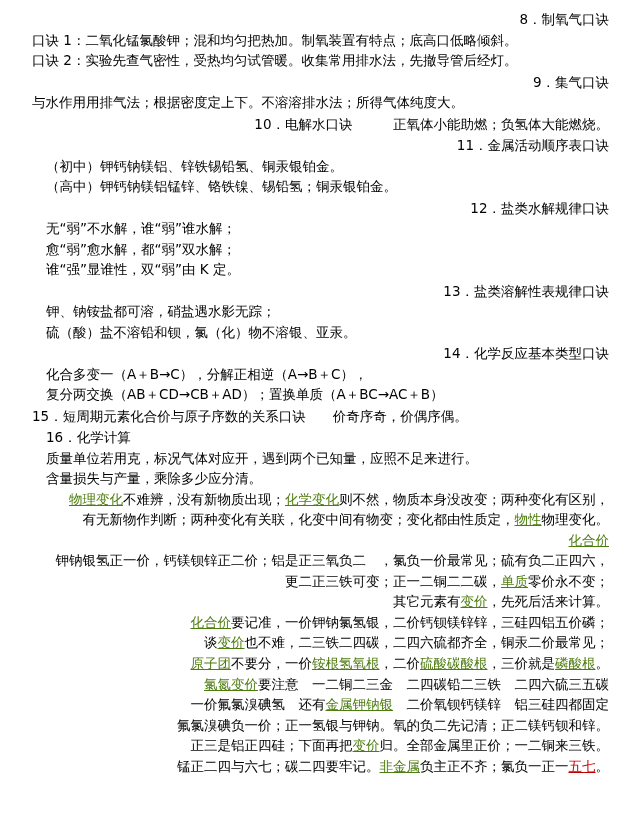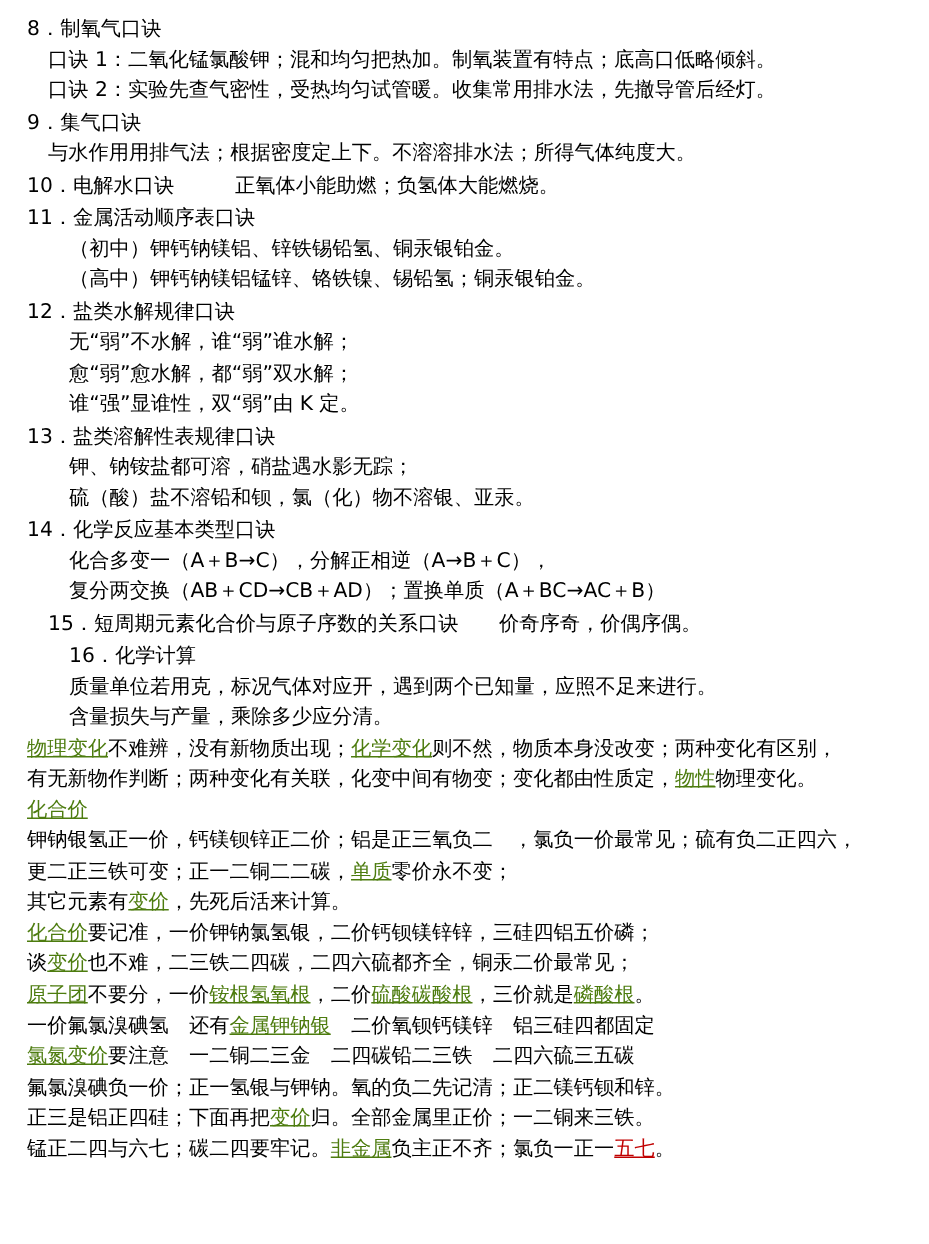--- a/index.html
+++ b/index.html
@@ -21,21 +21,21 @@
     height: 829px;
     box-sizing: border-box;
     padding: 8px 10px 4px 18px;
     position: relative;
   }
   .line {
     white-space: pre-wrap;
     word-break: break-all;
   }
   
-  .i0 { margin-left: 0; }
+  .i0 { margin-left: 0; text-align: right; }
   .i1 { margin-left: 14px; }
   .i2 { margin-left: 28px; }
   .blue {
     color: #4d7c0f;
     text-decoration: underline;
   }
   .red {
     color: #c00000;
     text-decoration: underline;
   }
@@ -75,19 +75,19 @@
   <div id="paragraphs-root">
       <div class="line i0"><span class="blue">物理变化</span><span>不难辨，没有新物质出现；</span><span class="blue">化学变化</span><span>则不然，物质本身没改变；两种变化有区别，</span></div>
       <div class="line i0"><span>有无新物作判断；两种变化有关联，化变中间有物变；变化都由性质定，</span><span class="blue">物性</span><span>物理变化。</span></div>
       <div class="line i0"><span class="blue">化合价</span></div>
       <div class="line i0"><span>钾钠银氢正一价，钙镁钡锌正二价；铝是正三氧负二　，氯负一价最常见；硫有负二正四六，</span></div>
       <div class="line i0"><span>更二正三铁可变；正一二铜二二碳，</span><span class="blue">单质</span><span>零价永不变；</span></div>
       <div class="line i0"><span>其它元素有</span><span class="blue">变价</span><span>，先死后活来计算。</span></div>
       <div class="line i0"><span class="blue">化合价</span><span>要记准，一价钾钠氯氢银，二价钙钡镁锌锌，三硅四铝五价磷；</span></div>
       <div class="line i0"><span>谈</span><span class="blue">变价</span><span>也不难，二三铁二四碳，二四六硫都齐全，铜汞二价最常见；</span></div>
       <div class="line i0"><span class="blue">原子团</span><span>不要分，一价</span><span class="blue">铵根氢氧根</span><span>，二价</span><span class="blue">硫酸碳酸根</span><span>，三价就是</span><span class="blue">磷酸根</span><span>。</span></div>
+      <div class="line i0"><span class="blue">氯氮变价</span><span>要注意　一二铜二三金　二四碳铅二三铁　二四六硫三五碳</span><span></span></div>
       <div class="line i0"><span>一价氟氯溴碘氢　还有</span><span class="blue">金属钾钠银</span><span>　二价氧钡钙镁锌　铝三硅四都固定</span></div>
-      <div class="line i0"><span class="blue">氯氮变价</span><span>要注意　一二铜二三金　二四碳铅二三铁　二四六硫三五碳</span><span></span></div>
       <div class="line i0"><span>氟氯溴碘负一价；正一氢银与钾钠。氧的负二先记清；正二镁钙钡和锌。</span></div>
       <div class="line i0"><span>正三是铝正四硅；下面再把</span><span class="blue">变价</span><span>归。全部金属里正价；一二铜来三铁。</span></div>
       <div class="line i0"><span>锰正二四与六七；碳二四要牢记。</span><span class="blue">非金属</span><span>负主正不齐；氯负一正一</span><span class="red">五七</span><span>。</span></div>
     </div>
 </div>
 
 </body></html>

